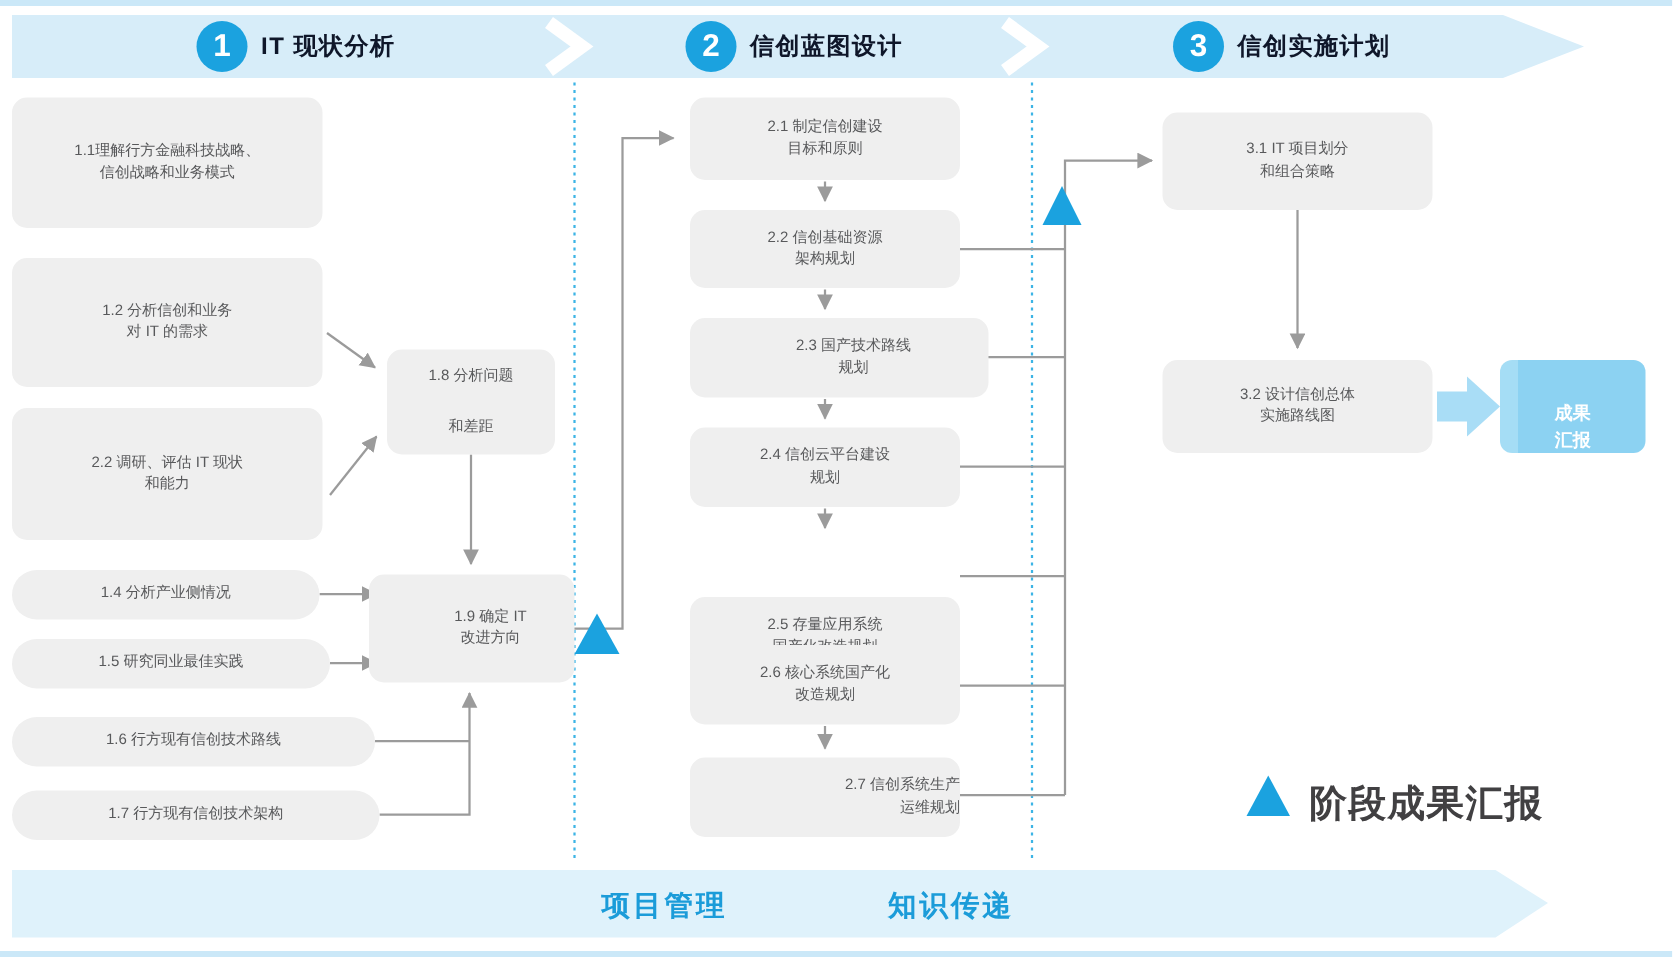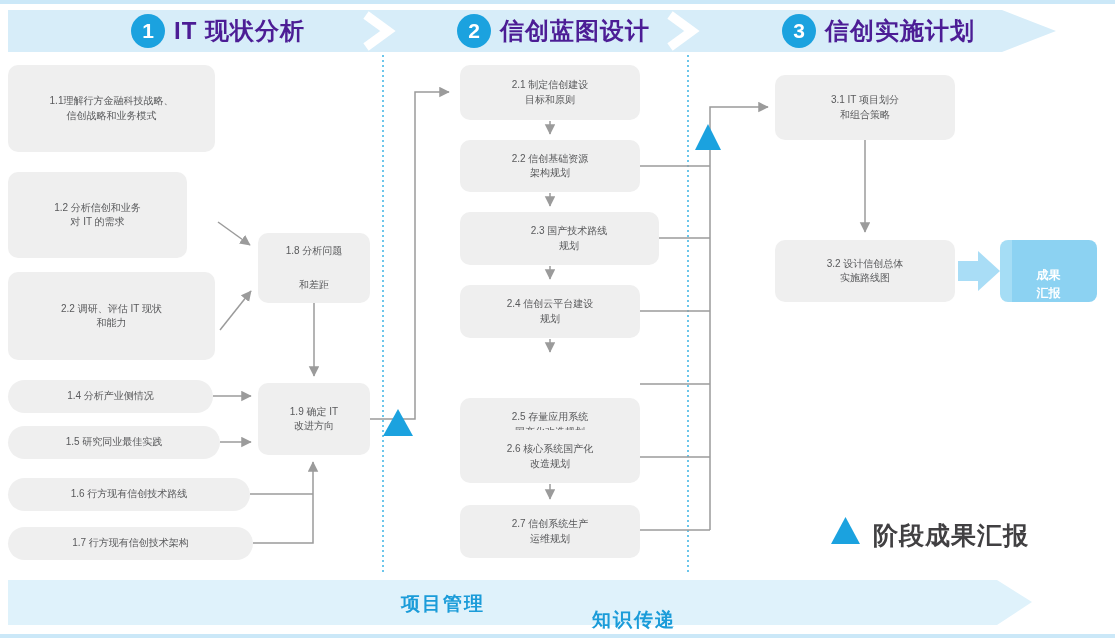--- a/index.html
+++ b/index.html
@@ -9,21 +9,21 @@
     background:#ffffff;
   }
   #wires{position:absolute;left:0;top:0;width:1115px;height:638px;z-index:1;}
   .phase-header{
     position:absolute;top:10px;height:42px;display:flex;align-items:center;gap:9px;z-index:3;
   }
   .phase-num{
     width:34px;height:34px;border-radius:50%;background:#1BA2DF;color:#ffffff;
     font-size:21px;font-weight:bold;display:flex;align-items:center;justify-content:center;
   }
-  .phase-title{color:#4c1d95;font-size:24px;font-weight:bold;letter-spacing:1px;}
+  .phase-title{color:#0f172a;font-size:16px;font-weight:bold;letter-spacing:1px;}
   .node{
     position:absolute;z-index:2;background:#EFEFEF;border-radius:10px;
     display:flex;flex-direction:column;align-items:center;justify-content:center;
     color:#58595B;font-size:10px;line-height:1.45;text-align:center;white-space:nowrap;
   }
   .pill{border-radius:17px;}
   .result-node{
     position:absolute;z-index:2;border-radius:8px;
     background:linear-gradient(90deg,#A5DDF5 0px,#A5DDF5 12px,#8CD2F2 12px);
     color:#ffffff;font-weight:bold;font-size:12px;line-height:1.5;
@@ -106,21 +106,21 @@
   </div>
   <div class="phase-header" style="left:782px;">
     <span class="phase-num">3</span>
     <span class="phase-title">信创实施计划</span>
   </div>
 
   <div class="node" style="left:8px;top:65px;width:207px;height:87px;">
     <span>1.1理解行方金融科技战略、</span>
     <span>信创战略和业务模式</span>
   </div>
-  <div class="node" style="left:8px;top:172px;width:179px;height:86px;">
+  <div class="node" style="left:8px;top:172px;width:207px;height:86px;">
     <span>1.2 分析信创和业务</span>
     <span>对 IT 的需求</span>
   </div>
   <div class="node" style="left:8px;top:272px;width:207px;height:88px;">
     <span>2.2 调研、评估 IT 现状</span>
     <span>和能力</span>
   </div>
   <div class="node pill" style="left:8px;top:380px;width:205px;height:33px;">
     <span>1.4 分析产业侧情况</span>
   </div>
@@ -130,21 +130,21 @@
   <div class="node pill" style="left:8px;top:478px;width:242px;height:33px;">
     <span>1.6 行方现有信创技术路线</span>
   </div>
   <div class="node pill" style="left:8px;top:527px;width:245px;height:33px;">
     <span>1.7 行方现有信创技术架构</span>
   </div>
   <div class="node" style="left:258px;top:233px;width:112px;height:70px;gap:20px;">
     <span>1.8 分析问题</span>
     <span>和差距</span>
   </div>
-  <div class="node" style="left:258px;top:383px;width:112px;height:72px;">
+  <div class="node" style="left:246px;top:383px;width:112px;height:72px;padding-left:25px;">
     <span>1.9 确定 IT</span>
     <span>改进方向</span>
   </div>
 
   <div class="node" style="left:460px;top:65px;width:180px;height:55px;">
     <span>2.1 制定信创建设</span>
     <span>目标和原则</span>
   </div>
   <div class="node" style="left:460px;top:140px;width:180px;height:52px;">
     <span>2.2 信创基础资源</span>
@@ -159,21 +159,21 @@
     <span>规划</span>
   </div>
   <div class="node" style="left:460px;top:358px;width:180px;height:53px;margin-top:40px;">
     <span>2.5 存量应用系统</span>
     <span>国产化改造规划</span>
   </div>
   <div class="node" style="left:460px;top:430px;width:180px;height:53px;">
     <span>2.6 核心系统国产化</span>
     <span>改造规划</span>
   </div>
-  <div class="node" style="left:460px;top:505px;width:180px;height:53px;">
+  <div class="node" style="left:460px;top:505px;width:180px;height:53px;align-items:flex-end;">
     <span>2.7 信创系统生产</span>
     <span>运维规划</span>
   </div>
 
   <div class="node" style="left:775px;top:75px;width:180px;height:65px;">
     <span>3.1 IT 项目划分</span>
     <span>和组合策略</span>
   </div>
   <div class="node" style="left:775px;top:240px;width:180px;height:62px;">
     <span>3.2 设计信创总体</span>
@@ -181,15 +181,15 @@
   </div>
 
   <div class="result-node" style="left:1000px;top:240px;width:97px;height:62px;">
     <span>成果</span>
     <span>汇报</span>
   </div>
 
   <div class="legend-label">阶段成果汇报</div>
 
   <div class="bottom-label" style="left:443px;">项目管理</div>
-  <div class="bottom-label" style="left:634px;margin-top:16px;">知识传递</div>
+  <div class="bottom-label" style="left:634px;">知识传递</div>
 
 </div>
 
 </body></html>

